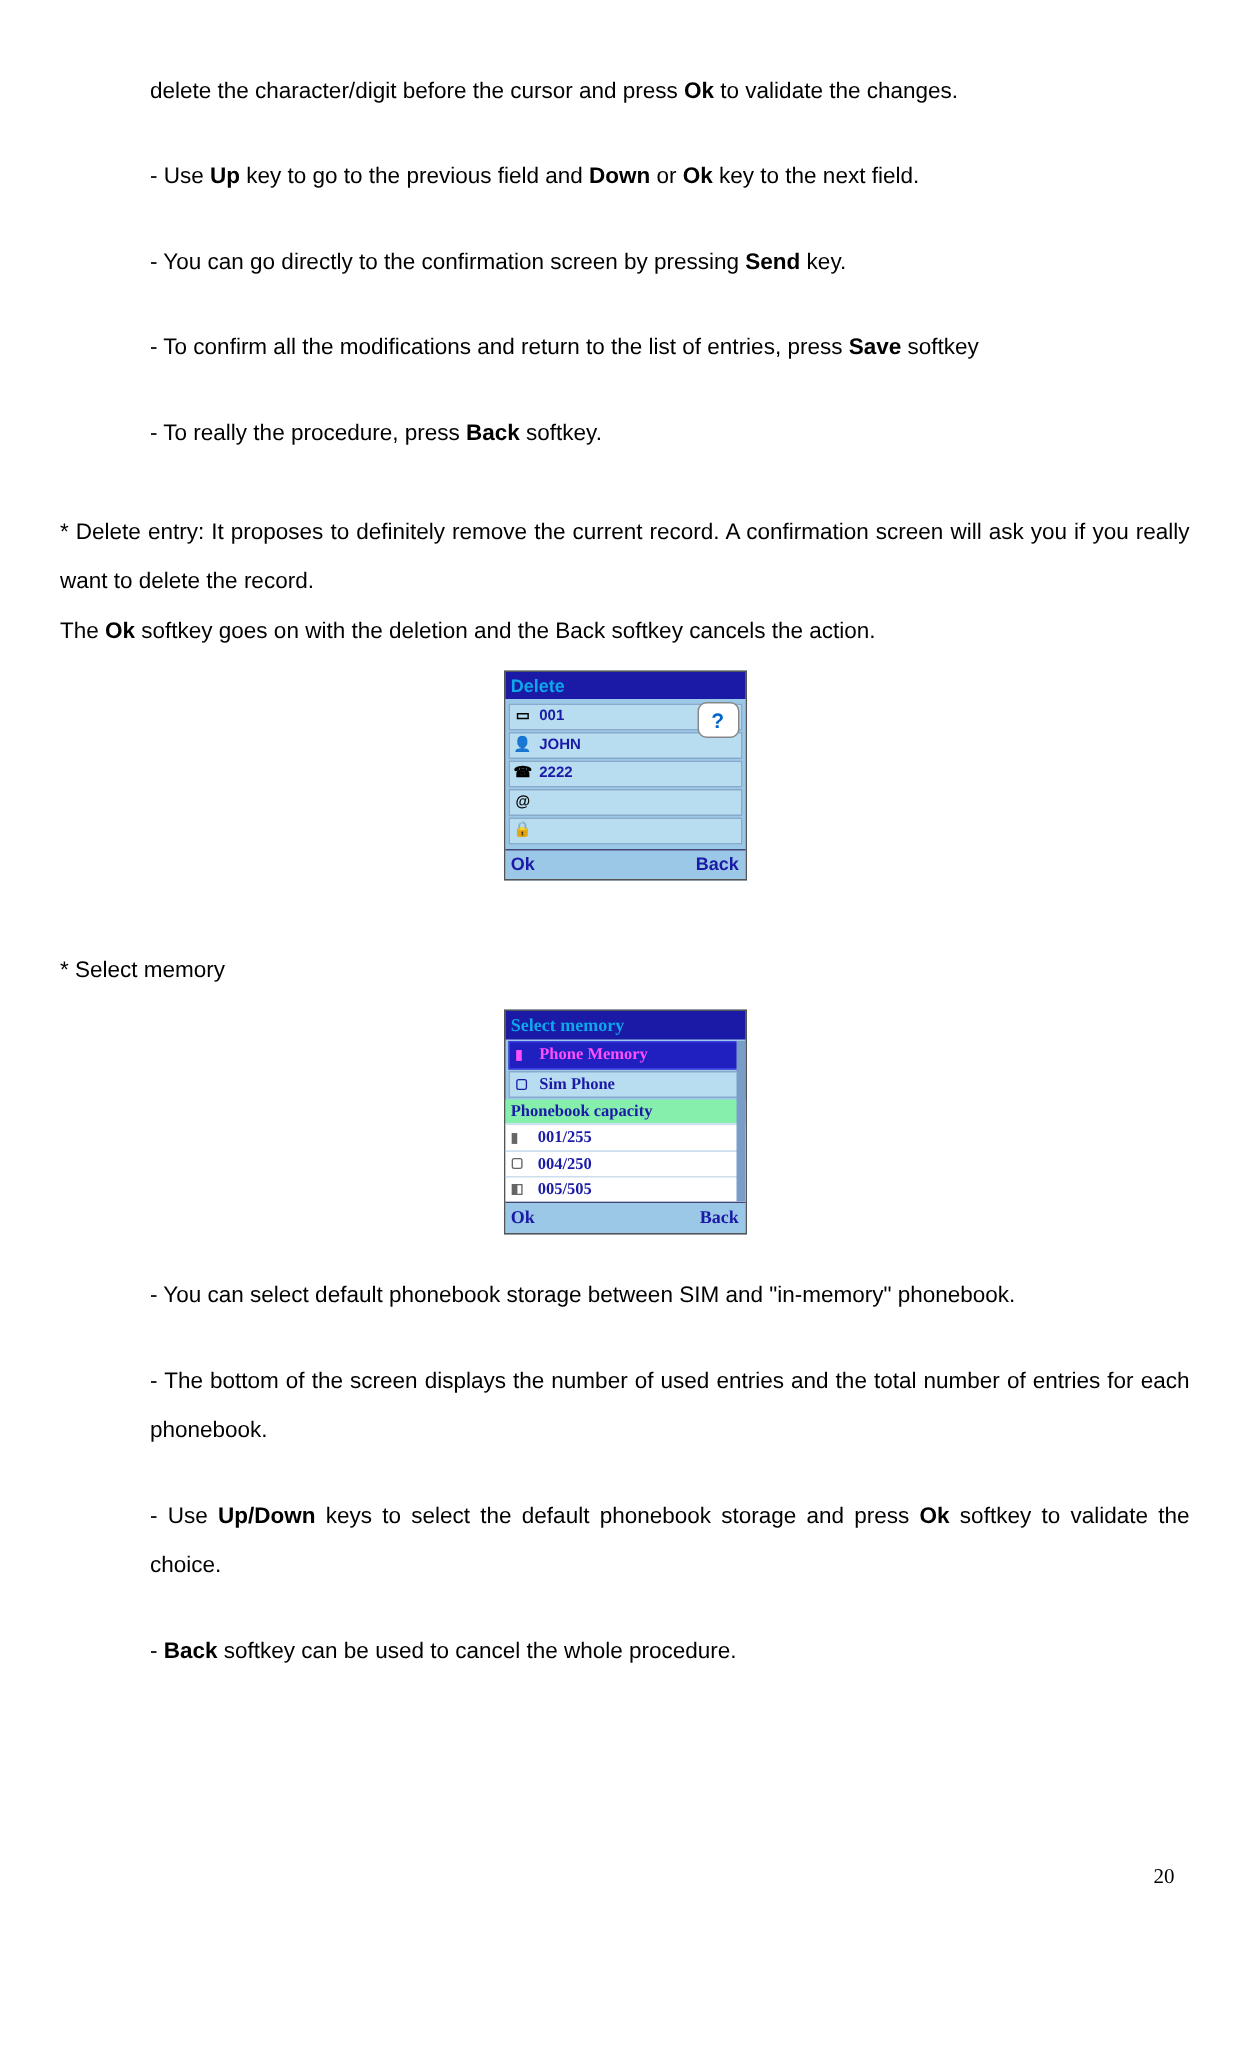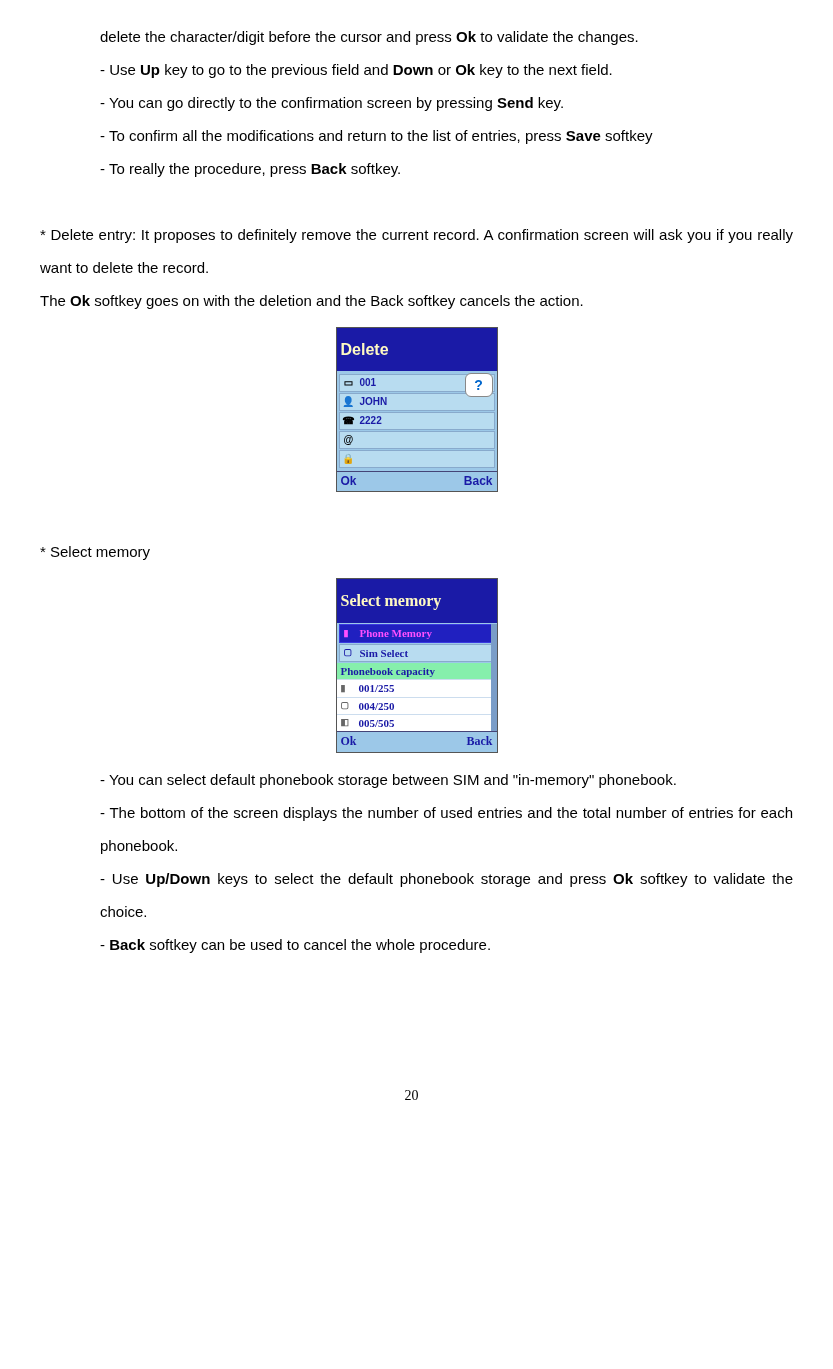--- a/index.html
+++ b/index.html
@@ -8,42 +8,43 @@
     color: #000;
     margin: 0;
     padding: 20px 40px 20px 40px;
     line-height: 2.2;
     width: 833px;
     box-sizing: border-box;
   }
   .indent {
     margin-left: 60px;
     text-align: justify;
+    margin-top: 24px;
   }
   .no-indent {
     margin-left: 0;
     text-align: justify;
   }
   b {
     font-weight: bold;
   }
   .screen {
     width: 160px;
     margin: 10px auto;
     border: 1px solid #555;
     font-family: Arial, sans-serif;
     font-size: 11px;
     font-weight: bold;
     background: #9cc8e8;
   }
   .titlebar {
     background: #1a1aa6;
-    color: #fef9c3;
-    padding: 12px 4px;
-    font-size: 16px;
+    color: #0ea5e9;
+    padding: 2px 4px;
+    font-size: 12px;
   }
   .softkeys {
     display: flex;
     justify-content: space-between;
     background: #9cc8e8;
     padding: 2px 4px;
     font-size: 12px;
     color: #1a1aa6;
     border-top: 1px solid #447;
   }
@@ -140,21 +141,21 @@
   }
   .scrollbar {
     position: absolute;
     right: 0;
     top: 0;
     bottom: 0;
     width: 6px;
     background: #7a9dc8;
   }
   .page-num {
-    text-align: center;
+    text-align: right;
     font-family: Georgia, serif;
     font-size: 14px;
     margin-top: 120px;
     padding-right: 10px;
   }
 </style>
 </head>
 <body>
 
 
@@ -230,21 +231,21 @@
 
 <div class="screen" style="line-height:1.3; position:relative;font-family:Liberation Serif, serif;">
   <div class="titlebar">Select memory</div>
   <div style="position:relative;">
     <div class="sel-row sel-highlight">
       <span class="sel-icon">▮</span>
       <span>Phone Memory</span>
     </div>
     <div class="sel-row sel-normal">
       <span class="sel-icon">▢</span>
-      <span>Sim Select</span>
+      <span>Sim Phone</span>
     </div>
     <div class="section-label">Phonebook capacity</div>
     <div class="cap-row">
       <span class="cap-icon">▮</span>
       <span>001/255</span>
     </div>
     <div class="cap-row">
       <span class="cap-icon">▢</span>
       <span>004/250</span>
     </div>

